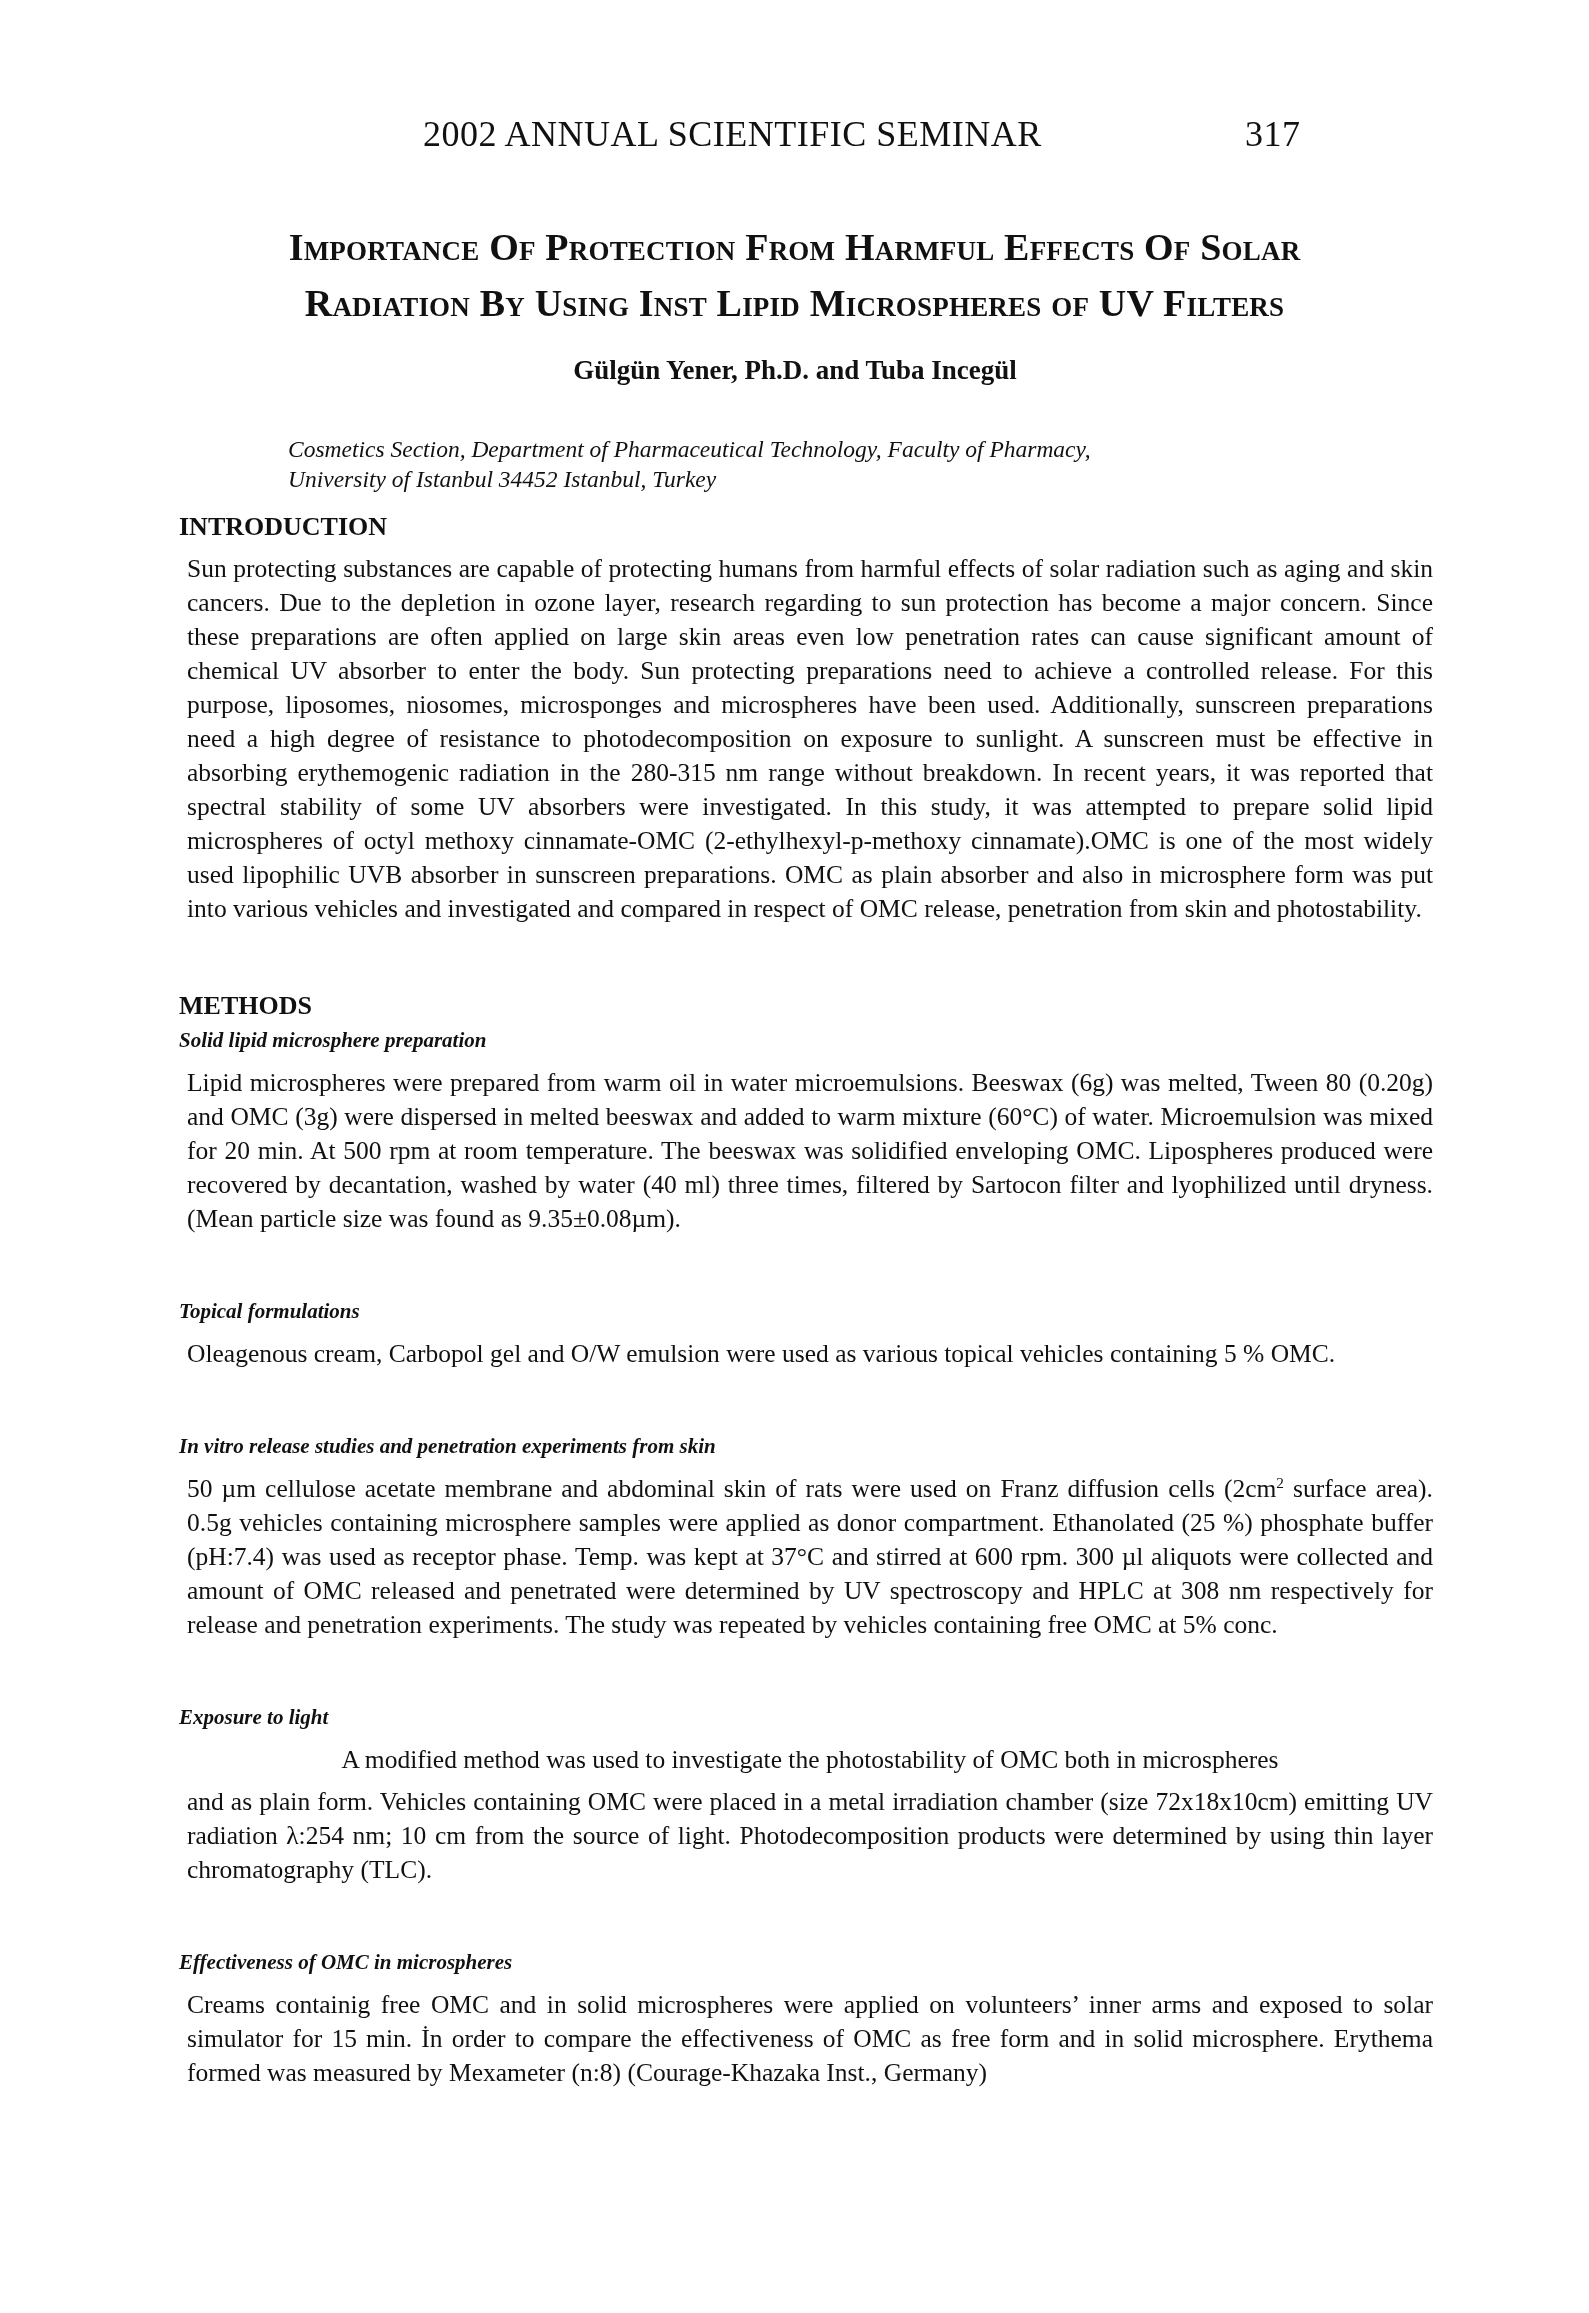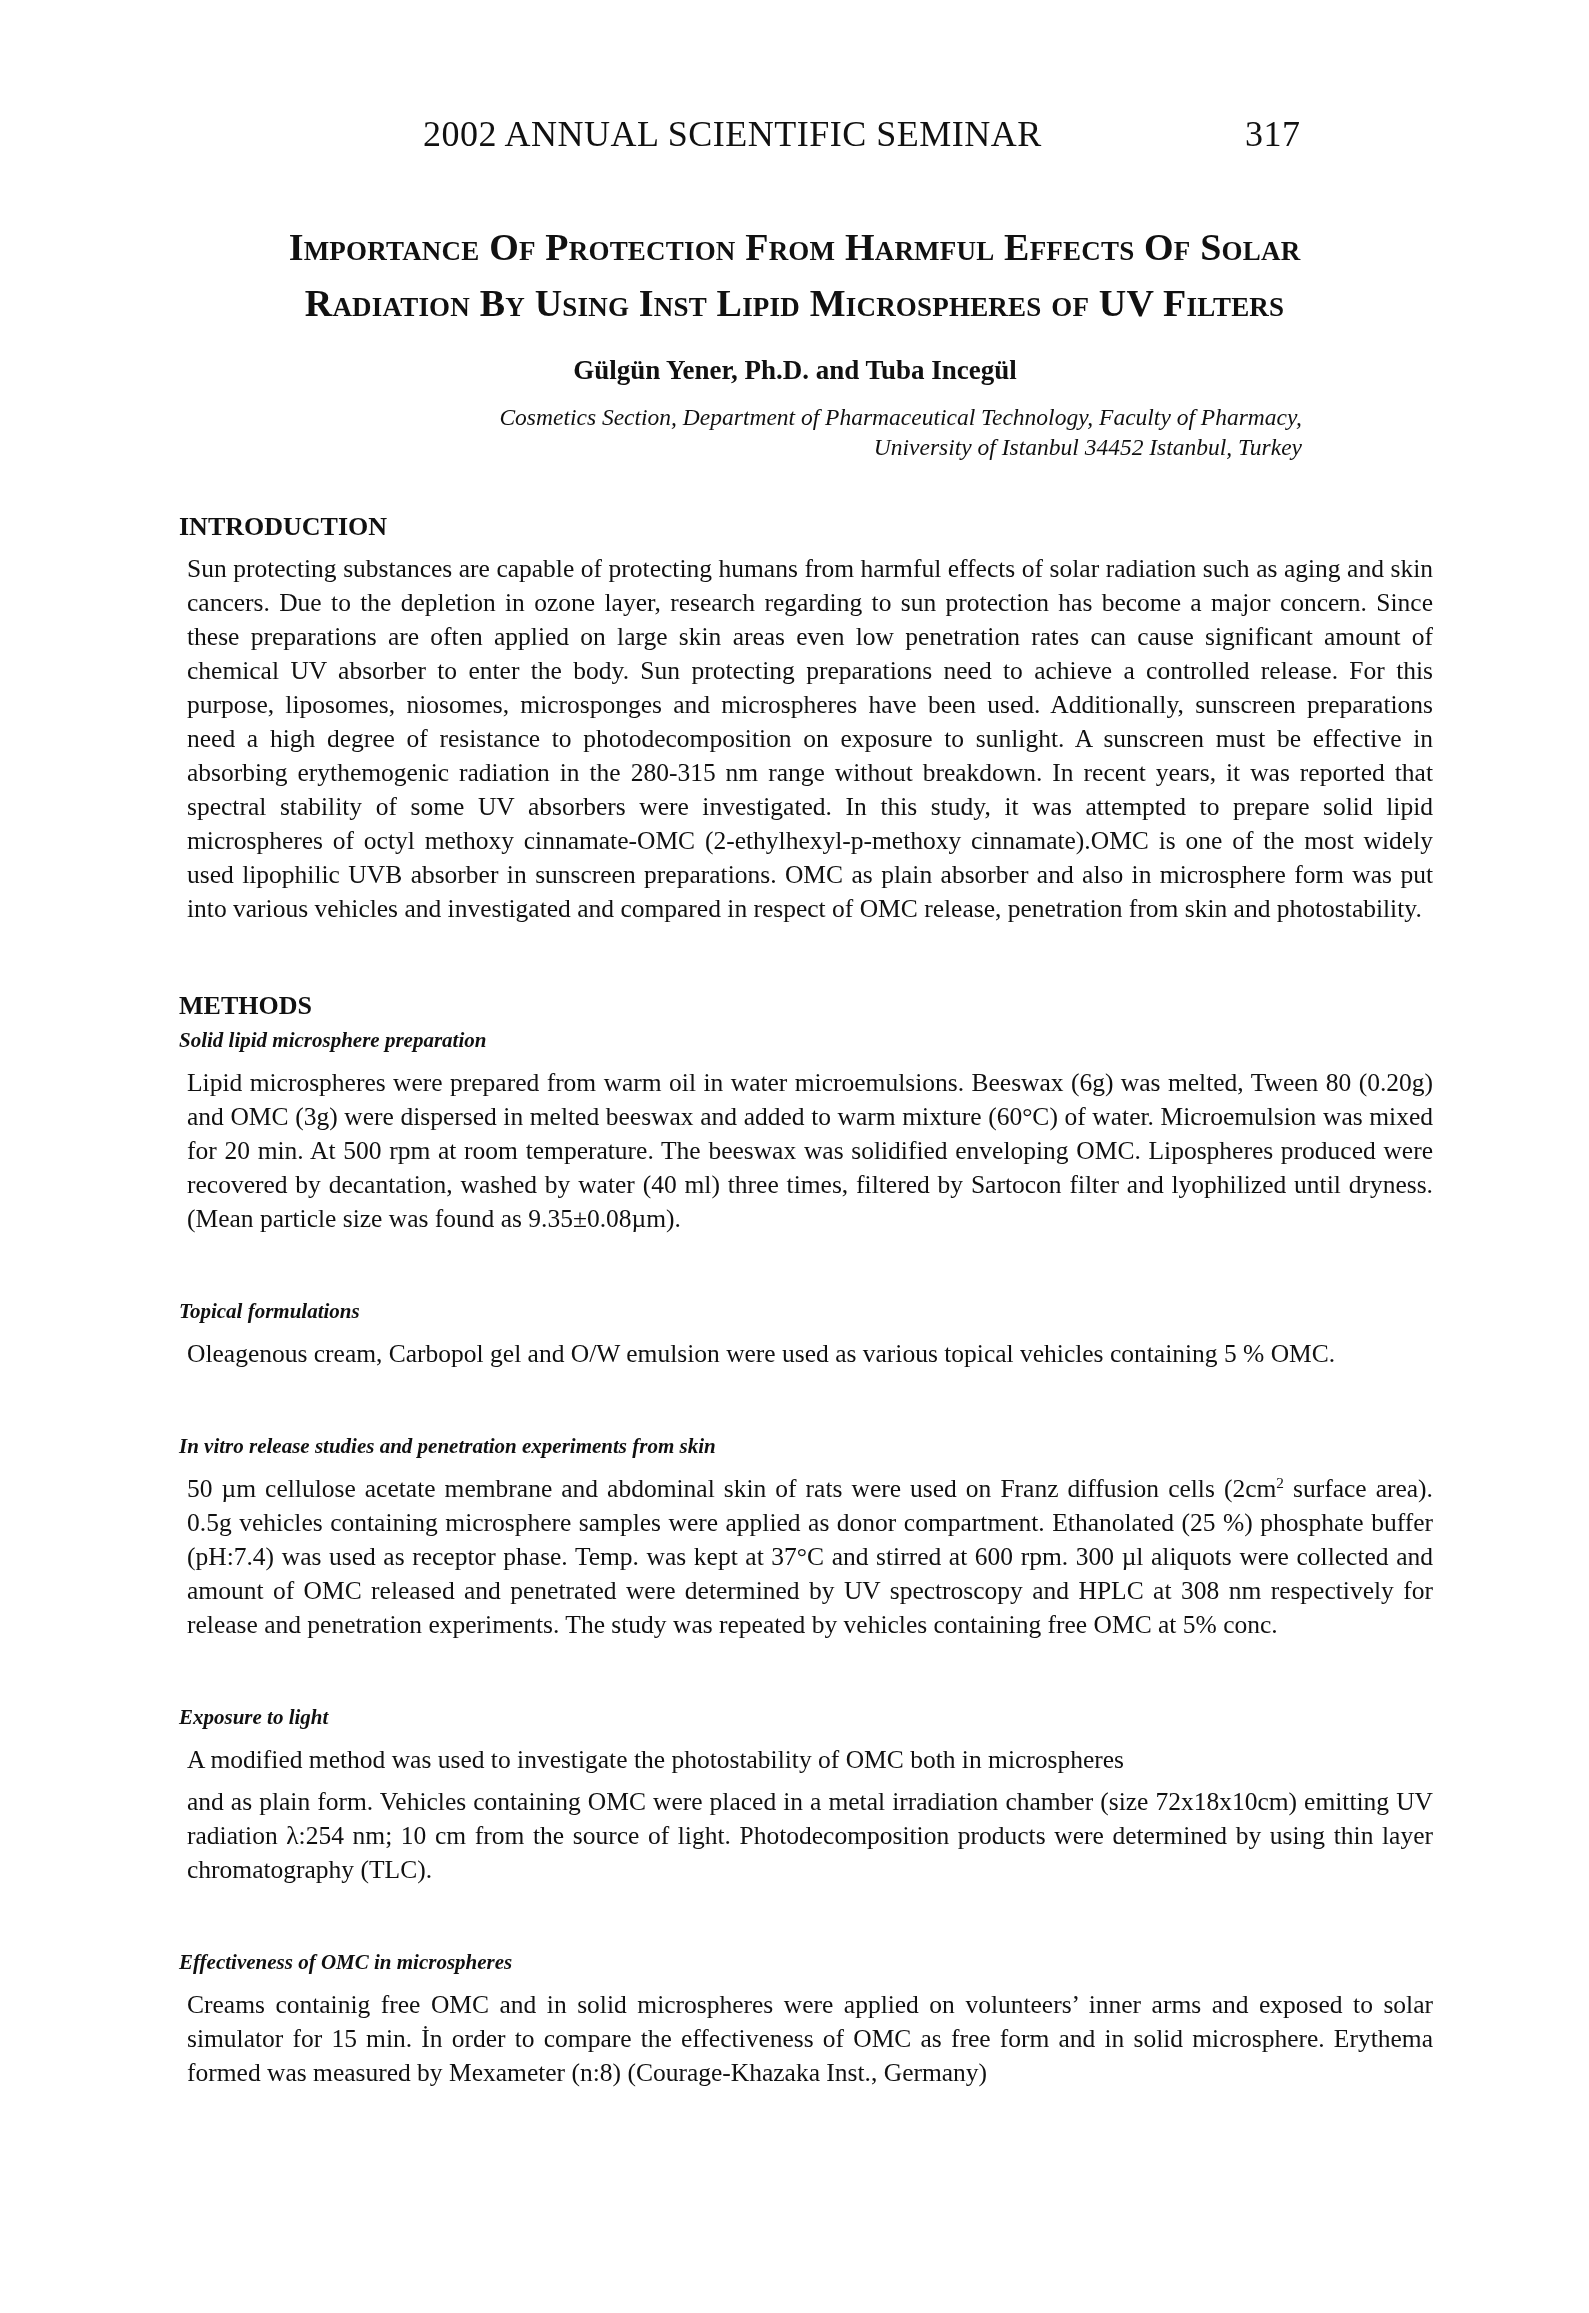--- a/index.html
+++ b/index.html
@@ -17,21 +17,21 @@
   .title-block {
     position: absolute; top: 219px; left: 115px; width: 1359px; text-align: center;
     font-weight: bold; font-size: 38px; line-height: 56px; font-variant: small-caps;
     letter-spacing: 0.2px;
   }
   .authors {
     position: absolute; top: 355px; left: 0; width: 1590px; text-align: center;
     font-weight: bold; font-size: 27px;
   }
   .affiliation {
-    position: absolute; top: 402px; left: 288px; width: 1014px; text-align: right;
+    position: absolute; top: 434px; left: 288px; width: 1014px; text-align: left;
     font-style: italic; font-size: 23.5px; line-height: 30px;
   }
   .content {
     position: absolute; top: 509px; left: 179px; width: 1262px;
     font-size: 25.5px; line-height: 34px; text-align: justify;
   }
   .section-heading { font-size: 26px; margin: 0; text-transform: uppercase; line-height: 35px; }
   .subheading { font-style: italic; font-size: 21px; margin: 0; line-height: 35px; }
   p { margin: 8px; }
   .gap-lg { height: 54px; }
@@ -85,21 +85,21 @@
 
     <div>
       <h3 class="subheading">In vitro release studies and penetration experiments from skin</h3>
       <p><span>50 µm cellulose acetate membrane and abdominal skin of rats were used on Franz diffusion cells (2cm</span><sup>2</sup><span> surface area). 0.5g vehicles containing microsphere samples were applied as donor compartment. Ethanolated (25 %) phosphate buffer (pH:7.4) was used as receptor phase. Temp. was kept at 37°C and stirred at 600 rpm. 300 µl aliquots were collected and amount of OMC released and penetrated were determined by UV spectroscopy and HPLC at 308 nm respectively for release and penetration experiments. The study was repeated by vehicles containing free OMC at 5% conc.</span></p>
     </div>
 
     <div class="gap-md"></div>
 
     <div>
       <h3 class="subheading">Exposure to light</h3>
-      <p style="text-align:left">A modified method was used to investigate the photostability of OMC both in microspheres</p>
+      <p style="text-align:center">A modified method was used to investigate the photostability of OMC both in microspheres</p>
       <p>and as plain form. Vehicles containing OMC were placed in a metal irradiation chamber (size 72x18x10cm) emitting UV radiation λ:254 nm; 10 cm from the source of light. Photodecomposition products were determined by using thin layer chromatography (TLC).</p>
     </div>
 
     <div class="gap-md"></div>
 
     <div>
       <h3 class="subheading">Effectiveness of OMC in microspheres</h3>
       <p>Creams containig free OMC and in solid microspheres were applied on volunteers’ inner arms and exposed to solar simulator for 15 min. İn order to compare the effectiveness of OMC as free form and in solid microsphere. Erythema formed was measured by Mexameter (n:8) (Courage-Khazaka Inst., Germany)</p>
     </div>
   </section>

